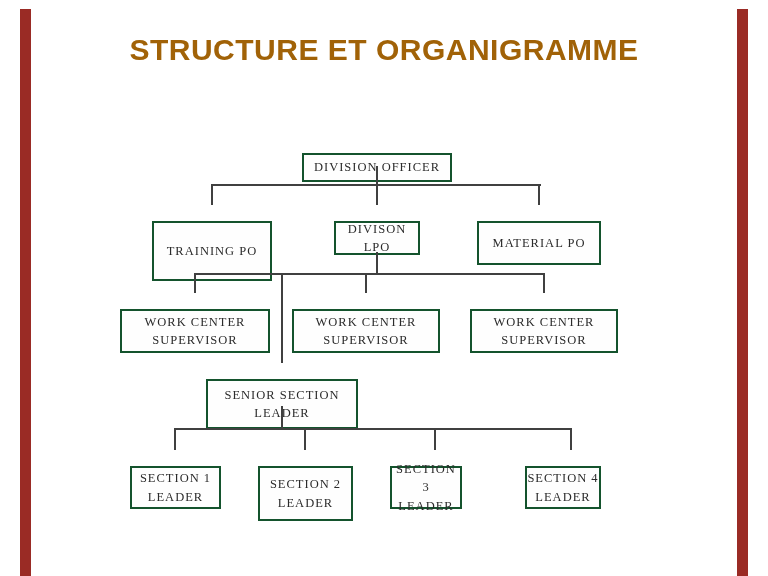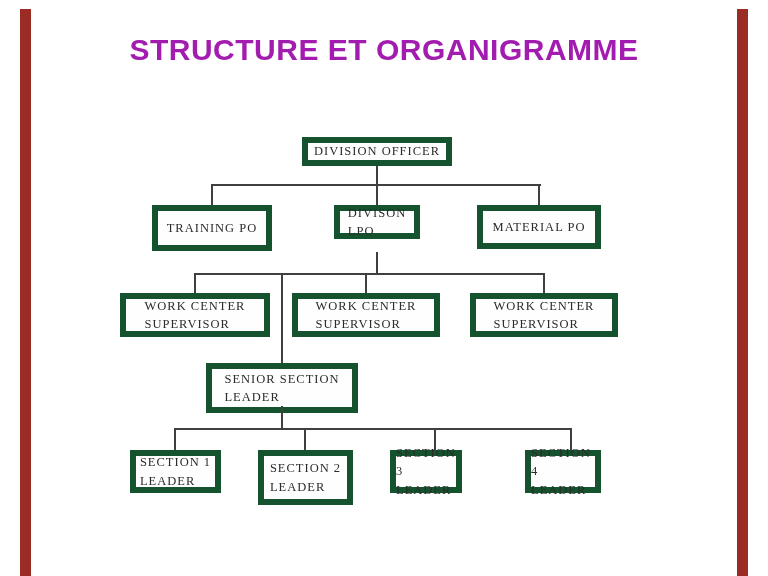--- a/index.html
+++ b/index.html
@@ -27,58 +27,59 @@
   .slide-title {
     position: absolute;
     top: 33px;
     left: 0;
     right: 0;
     margin: 0;
     text-align: center;
     font-size: 30px;
     font-weight: bold;
     letter-spacing: 0.5px;
-    color: #a21caf;
+    color: #a16207;
     font-family: "Liberation Sans", sans-serif;
   }
   
   .node {
     position: absolute;
     box-sizing: border-box;
-    border: 6px solid #14532d;
+    border: 2px solid #14532d;
     background: #fefefe;
     display: flex;
     align-items: center;
     justify-content: center;
-    text-align: left;
+    text-align: center;
     white-space: pre-line;
     font-family: "Liberation Serif", "DejaVu Serif", serif;
     font-size: 12.5px;
     letter-spacing: 1px;
     line-height: 1.45;
     color: #2b2b2b;
+    margin-top: 16px;
   }
   .line {
     position: absolute;
     background: #404040;
   }
 </style>
 </head>
 <body>
 
 <div class="slide">
 
   <div class="accent-bar left"></div>
   <div class="accent-bar right"></div>
 
   <h1 class="slide-title">STRUCTURE ET ORGANIGRAMME</h1>
 
   <div class="node" style="left:302px; top:137px; width:150px; height:29px;">DIVISION OFFICER</div>
 
-  <div class="node" style="left:152px; top:205px; width:120px; height:46px;">TRAINING PO</div>
+  <div class="node" style="left:152px; top:205px; width:120px; height:60px;">TRAINING PO</div>
 
   <div class="node" style="left:334px; top:205px; width:86px; height:34px;">DIVISON
 LPO</div>
 
   <div class="node" style="left:477px; top:205px; width:124px; height:44px;">MATERIAL PO</div>
 
   <div class="node" style="left:120px; top:293px; width:150px; height:44px;">WORK CENTER
 SUPERVISOR</div>
 
   <div class="node" style="left:292px; top:293px; width:148px; height:44px;">WORK CENTER

